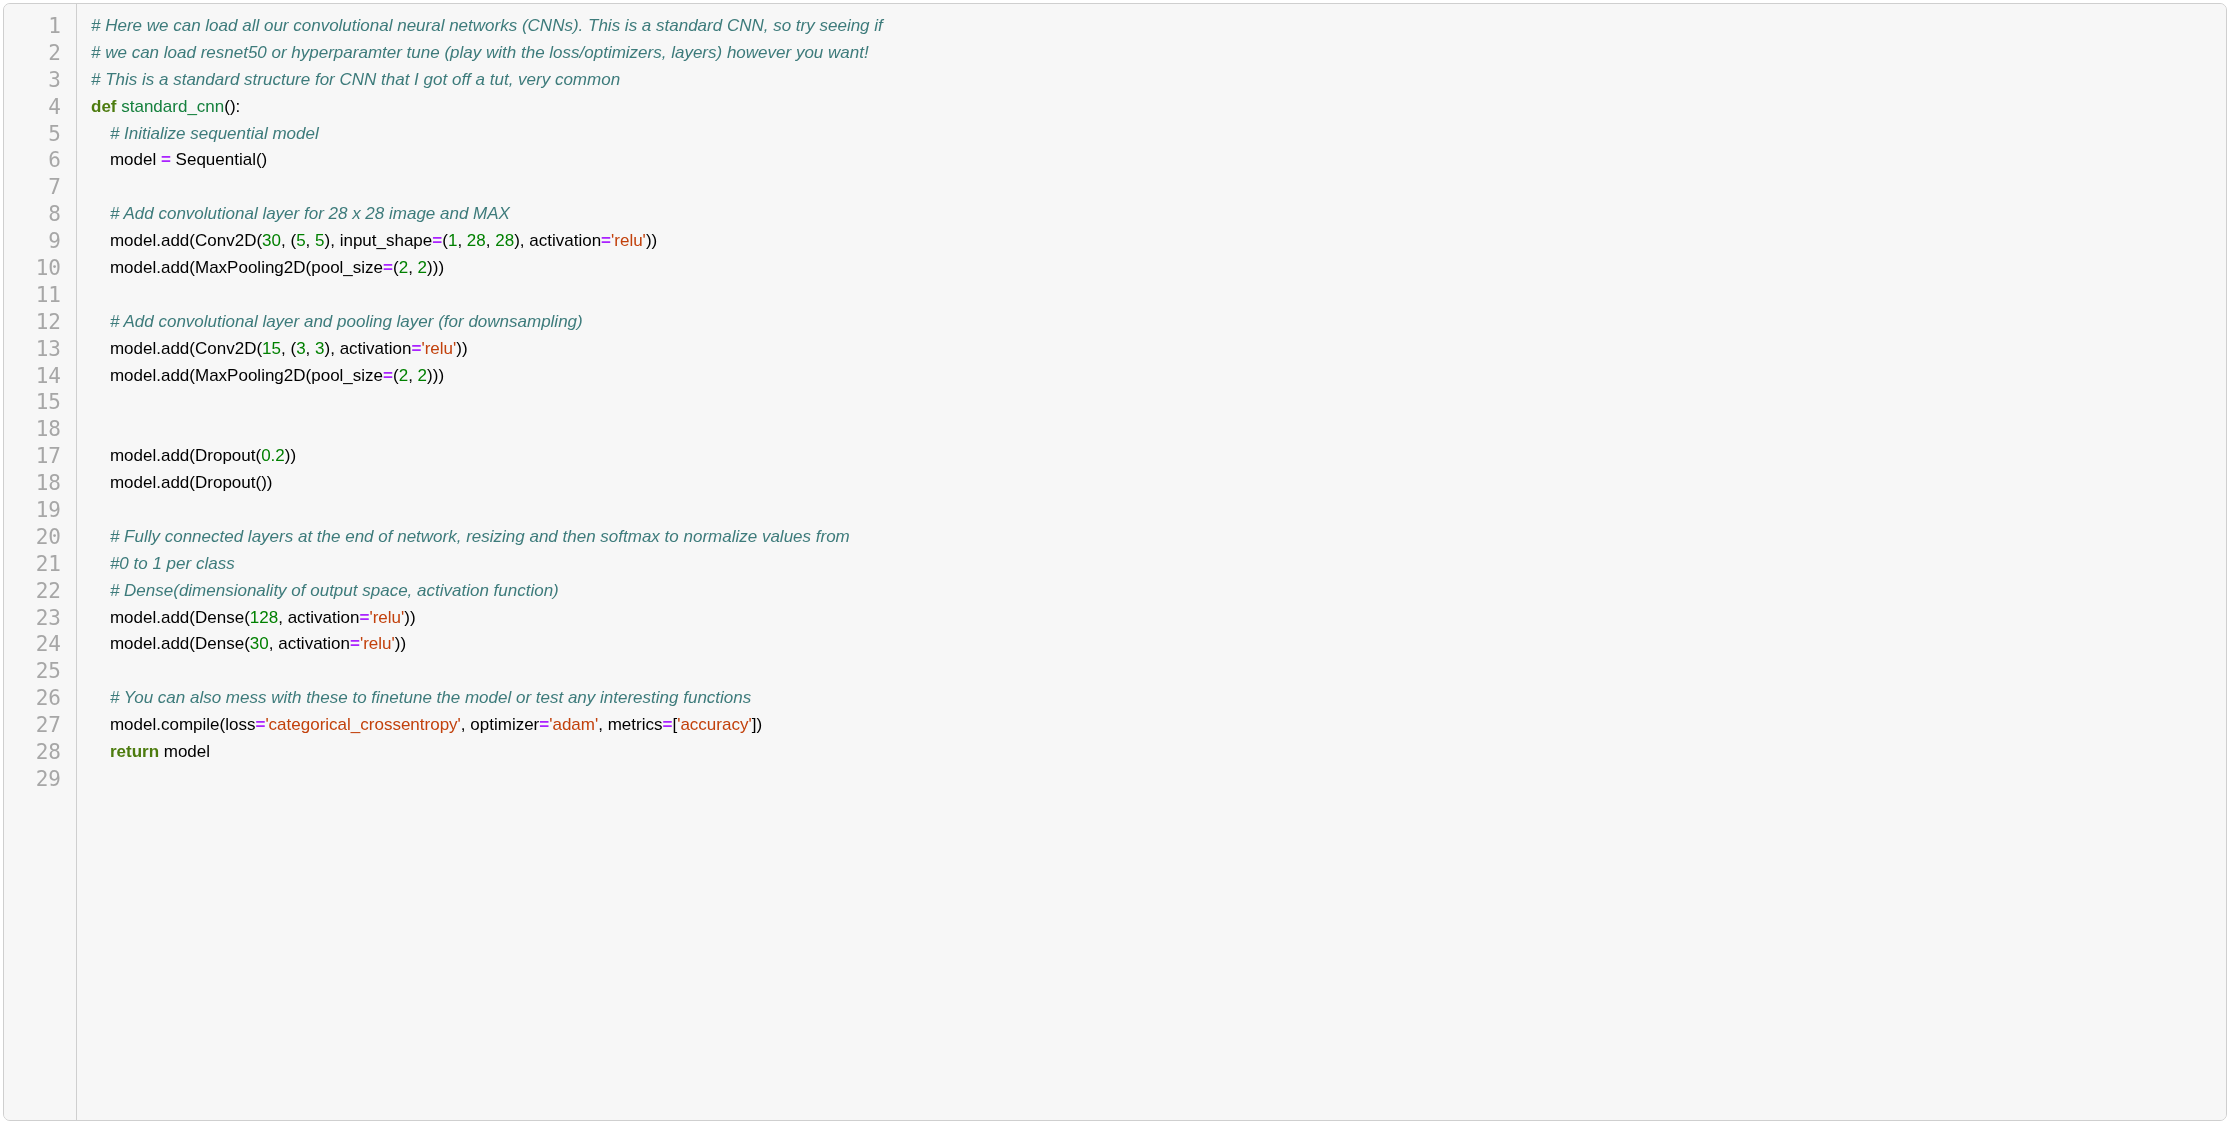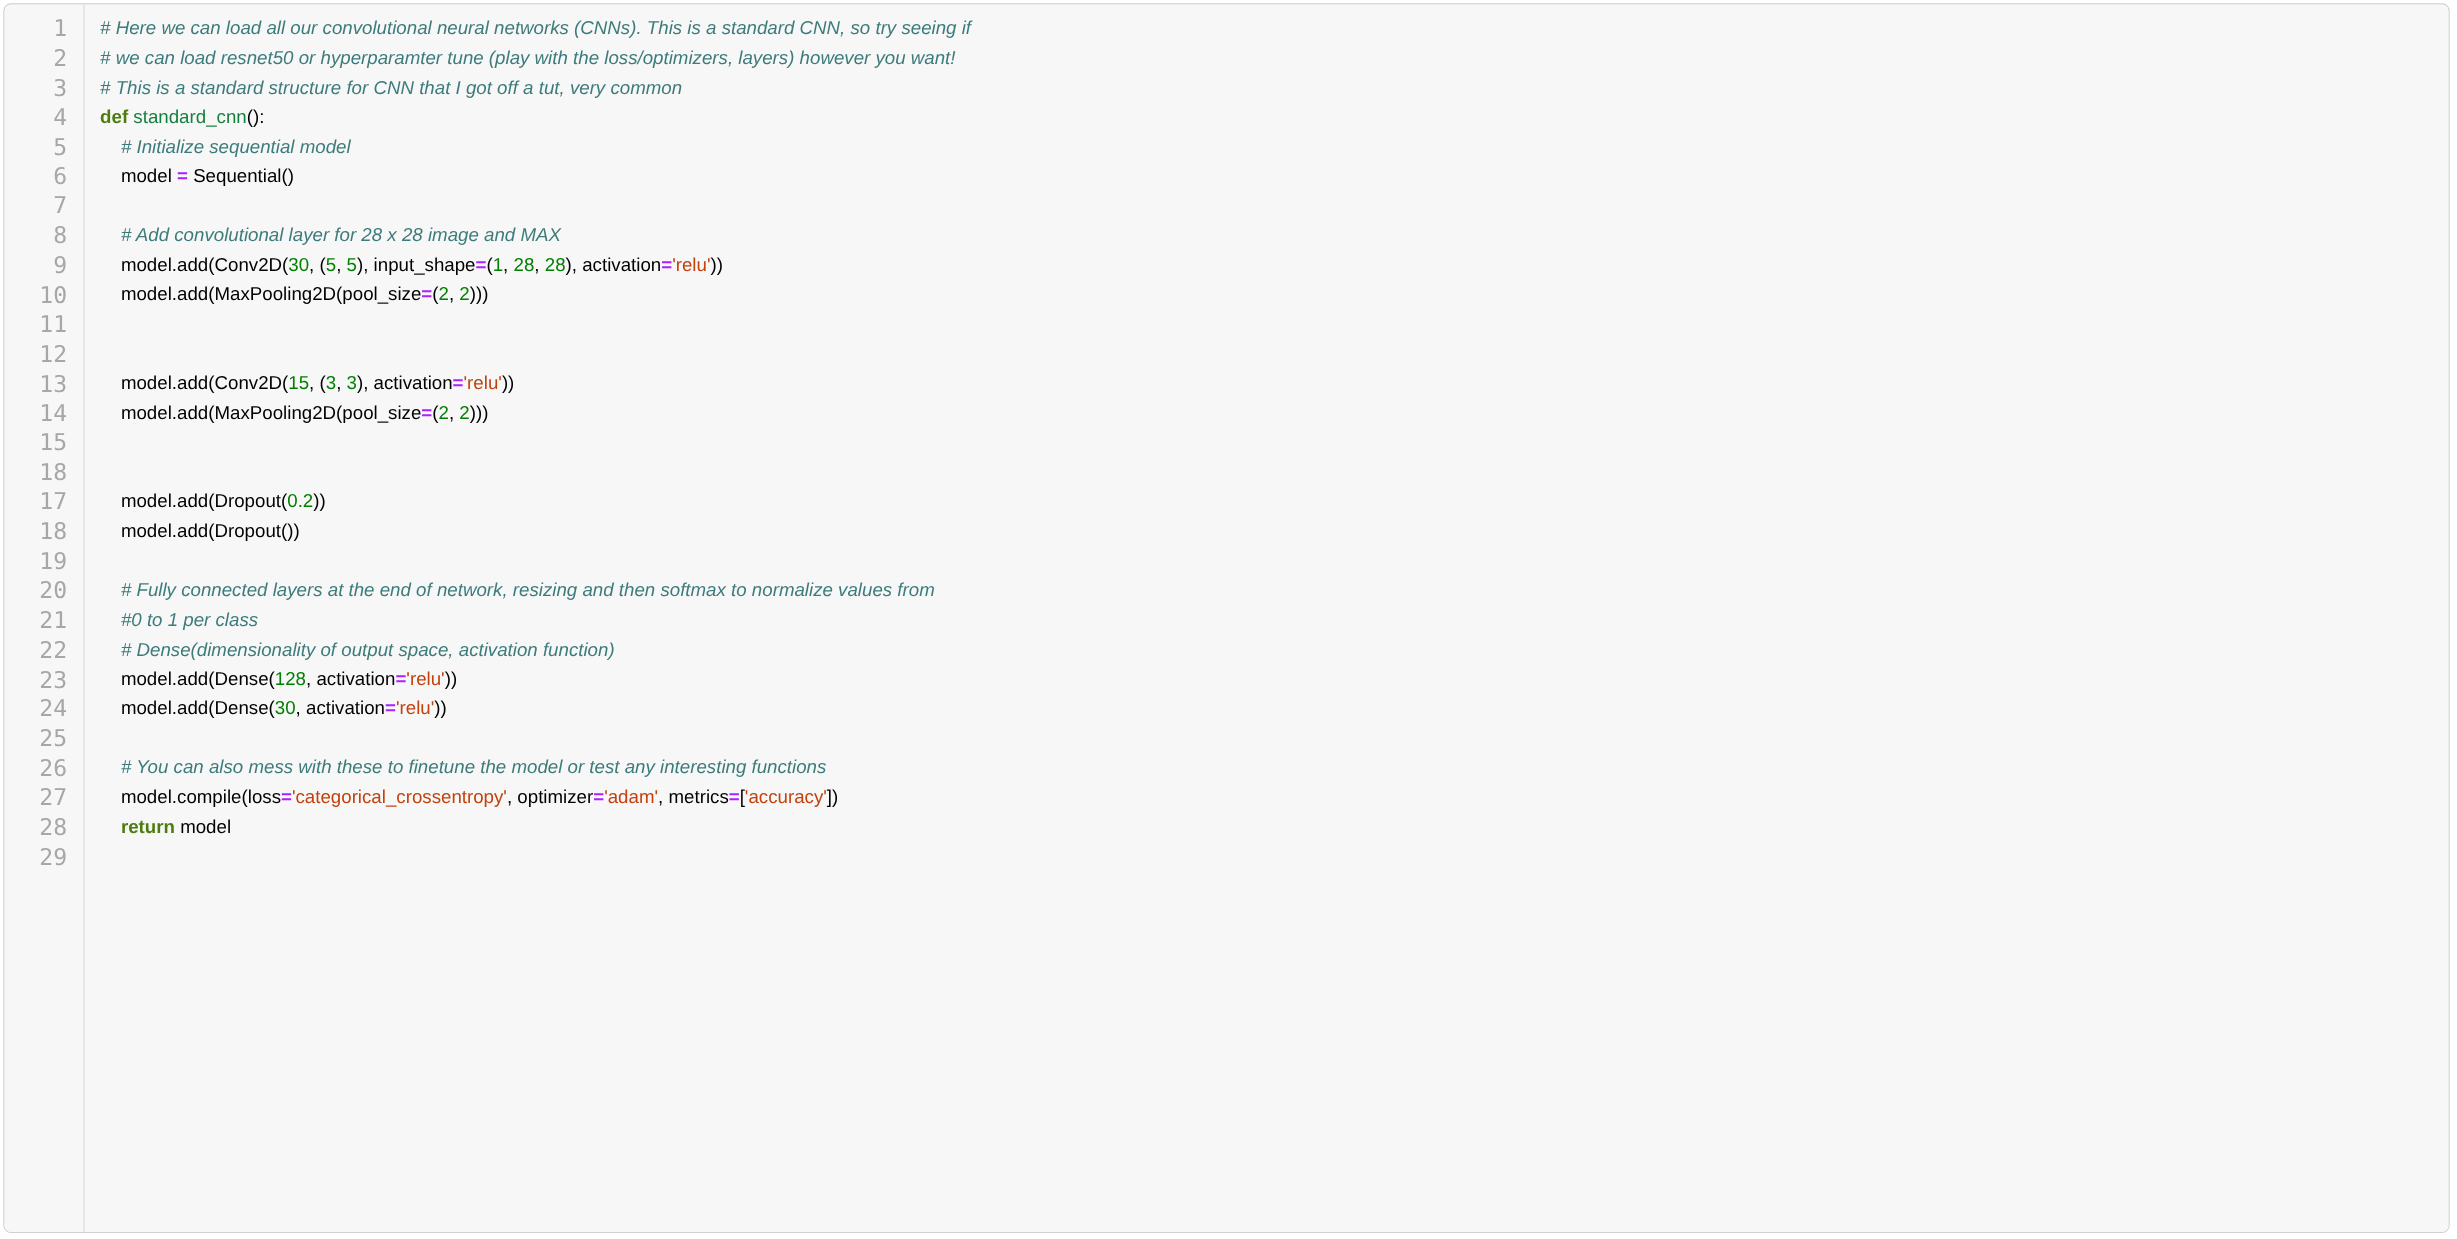--- a/index.html
+++ b/index.html
@@ -106,21 +106,21 @@
         <span class="cl"><span class="t-c"># we can load resnet50 or hyperparamter tune (play with the loss/optimizers, layers) however you want!</span></span>
         <span class="cl"><span class="t-c"># This is a standard structure for CNN that I got off a tut, very common</span></span>
         <span class="cl"><span class="t-k">def</span><span class="t-n"> </span><span class="t-nf">standard_cnn</span><span class="t-p">():</span></span>
         <span class="cl"><span class="t-n">    </span><span class="t-c"># Initialize sequential model</span></span>
         <span class="cl"><span class="t-n">    model </span><span class="t-o">=</span><span class="t-n"> Sequential</span><span class="t-p">()</span></span>
         <span class="cl">​</span>
         <span class="cl"><span class="t-n">    </span><span class="t-c"># Add convolutional layer for 28 x 28 image and MAX</span></span>
         <span class="cl"><span class="t-n">    model</span><span class="t-p">.</span><span class="t-n">add</span><span class="t-p">(</span><span class="t-n">Conv2D</span><span class="t-p">(</span><span class="t-mi">30</span><span class="t-p">,</span><span class="t-n"> (</span><span class="t-mi">5</span><span class="t-p">,</span><span class="t-n"> </span><span class="t-mi">5</span><span class="t-p">),</span><span class="t-n"> input_shape</span><span class="t-o">=</span><span class="t-p">(</span><span class="t-mi">1</span><span class="t-p">,</span><span class="t-n"> </span><span class="t-mi">28</span><span class="t-p">,</span><span class="t-n"> </span><span class="t-mi">28</span><span class="t-p">),</span><span class="t-n"> activation</span><span class="t-o">=</span><span class="t-s">'relu'</span><span class="t-p">))</span></span>
         <span class="cl"><span class="t-n">    model</span><span class="t-p">.</span><span class="t-n">add</span><span class="t-p">(</span><span class="t-n">MaxPooling2D</span><span class="t-p">(</span><span class="t-n">pool_size</span><span class="t-o">=</span><span class="t-p">(</span><span class="t-mi">2</span><span class="t-p">,</span><span class="t-n"> </span><span class="t-mi">2</span><span class="t-p">)))</span></span>
         <span class="cl">​</span>
-        <span class="cl"><span class="t-n">    </span></span>
+        <span class="cl"><span class="t-n">    </span><span class="t-c"># Add convolutional layer and pooling layer (for downsampling)</span></span>
         <span class="cl"><span class="t-n">    model</span><span class="t-p">.</span><span class="t-n">add</span><span class="t-p">(</span><span class="t-n">Conv2D</span><span class="t-p">(</span><span class="t-mi">15</span><span class="t-p">,</span><span class="t-n"> (</span><span class="t-mi">3</span><span class="t-p">,</span><span class="t-n"> </span><span class="t-mi">3</span><span class="t-p">),</span><span class="t-n"> activation</span><span class="t-o">=</span><span class="t-s">'relu'</span><span class="t-p">))</span></span>
         <span class="cl"><span class="t-n">    model</span><span class="t-p">.</span><span class="t-n">add</span><span class="t-p">(</span><span class="t-n">MaxPooling2D</span><span class="t-p">(</span><span class="t-n">pool_size</span><span class="t-o">=</span><span class="t-p">(</span><span class="t-mi">2</span><span class="t-p">,</span><span class="t-n"> </span><span class="t-mi">2</span><span class="t-p">)))</span></span>
         <span class="cl">​</span>
         <span class="cl"><span class="t-n">    </span></span>
         <span class="cl"><span class="t-n">    model</span><span class="t-p">.</span><span class="t-n">add</span><span class="t-p">(</span><span class="t-n">Dropout</span><span class="t-p">(</span><span class="t-mi">0.2</span><span class="t-p">))</span></span>
         <span class="cl"><span class="t-n">    model</span><span class="t-p">.</span><span class="t-n">add</span><span class="t-p">(</span><span class="t-n">Dropout</span><span class="t-p">())</span></span>
         <span class="cl">​</span>
         <span class="cl"><span class="t-n">    </span><span class="t-c"># Fully connected layers at the end of network, resizing and then softmax to normalize values from</span></span>
         <span class="cl"><span class="t-n">    </span><span class="t-c">#0 to 1 per class</span></span>
         <span class="cl"><span class="t-n">    </span><span class="t-c"># Dense(dimensionality of output space, activation function)</span></span>

